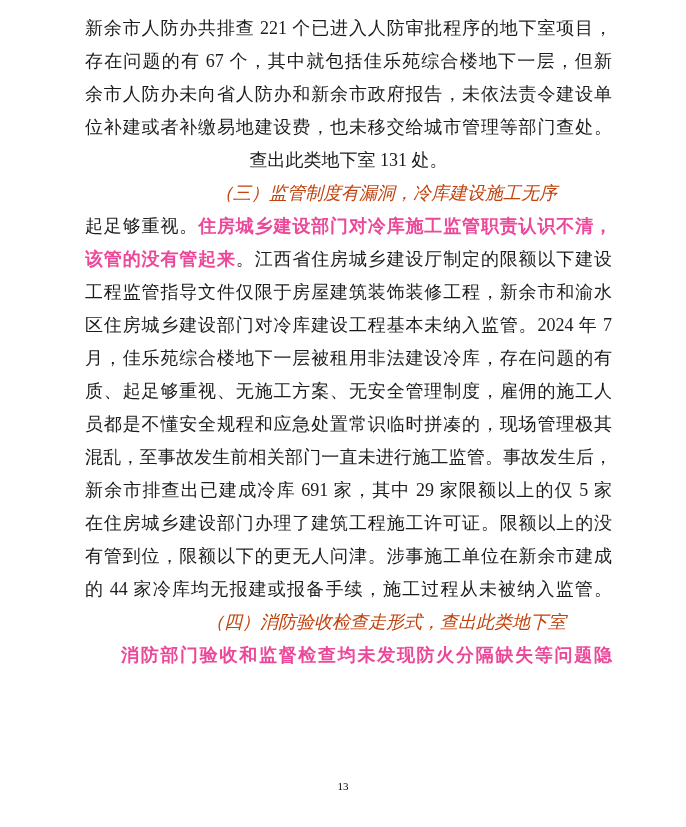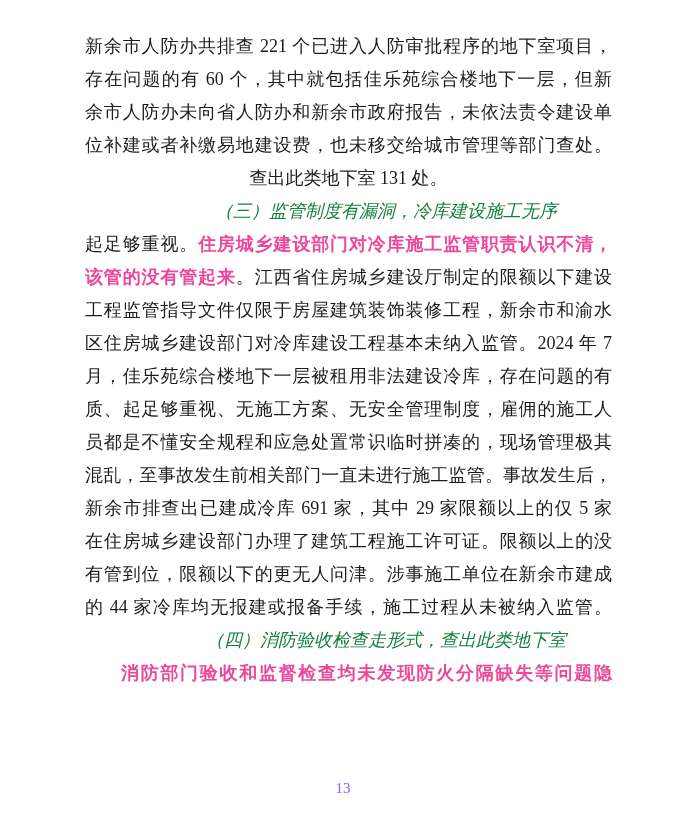--- a/index.html
+++ b/index.html
@@ -12,21 +12,21 @@
     font-family: "Liberation Serif", serif;
   }
   .page {
     position: absolute;
     inset: 0;
     background: #ffffff;
   }
   .text-area {
     position: absolute;
     left: 85px;
-    top: 30px;
+    top: 12px;
     width: 527px;
   }
   .line {
     height: 33px;
     line-height: 33px;
     font-size: 18px;
     color: #1c1c1c;
     overflow: hidden;
     text-align: center;
   }
@@ -42,41 +42,41 @@
     font-weight: normal;
   }
   .seg-bold {
     font-family: Liberation Mono, monospace;
     font-weight: bold;
     color: #ec4899;
   }
   .seg-kaiti {
     font-family: "Liberation Serif", serif;
     font-style: italic;
-    color: #15803d;
+    color: #c2410c;
     margin-left: 39px;
   }
   .page-number {
     position: absolute;
     left: 0;
     right: 0;
     top: 780px;
     text-align: center;
-    font-size: 15px;
-    color: #8b5cf6;
+    font-size: 11px;
+    color: #000000;
     font-family: "Liberation Serif", serif;
   }
 </style>
 </head>
 <body>
 
 <div class="page">
   <div class="text-area">
       <div class="line just"><span class="seg-normal">新余市人防办共排查 221 个已进入人防审批程序的地下室项目，</span></div>
-      <div class="line just"><span class="seg-normal">存在问题的有 60 个，其中就包括佳乐苑综合楼地下一层，但新</span></div>
+      <div class="line just"><span class="seg-normal">存在问题的有 67 个，其中就包括佳乐苑综合楼地下一层，但新</span></div>
       <div class="line just"><span class="seg-normal">余市人防办未向省人防办和新余市政府报告，未依法责令建设单</span></div>
       <div class="line just"><span class="seg-normal">位补建或者补缴易地建设费，也未移交给城市管理等部门查处。</span></div>
       <div class="line"><span class="seg-normal">查出此类地下室 131 处。</span></div>
       <div class="line ind"><span class="seg-kaiti">（三）监管制度有漏洞，冷库建设施工无序</span></div>
       <div class="line just"><span class="seg-normal">起足够重视。</span><span class="seg-bold">住房城乡建设部门对冷库施工监管职责认识不清，</span></div>
       <div class="line just"><span class="seg-bold">该管的没有管起来</span><span class="seg-normal">。江西省住房城乡建设厅制定的限额以下建设</span></div>
       <div class="line just"><span class="seg-normal">工程监管指导文件仅限于房屋建筑装饰装修工程，新余市和渝水</span></div>
       <div class="line just"><span class="seg-normal">区住房城乡建设部门对冷库建设工程基本未纳入监管。2024 年 7</span></div>
       <div class="line just"><span class="seg-normal">月，佳乐苑综合楼地下一层被租用非法建设冷库，存在问题的有</span></div>
       <div class="line just"><span class="seg-normal">质、起足够重视、无施工方案、无安全管理制度，雇佣的施工人</span></div>

